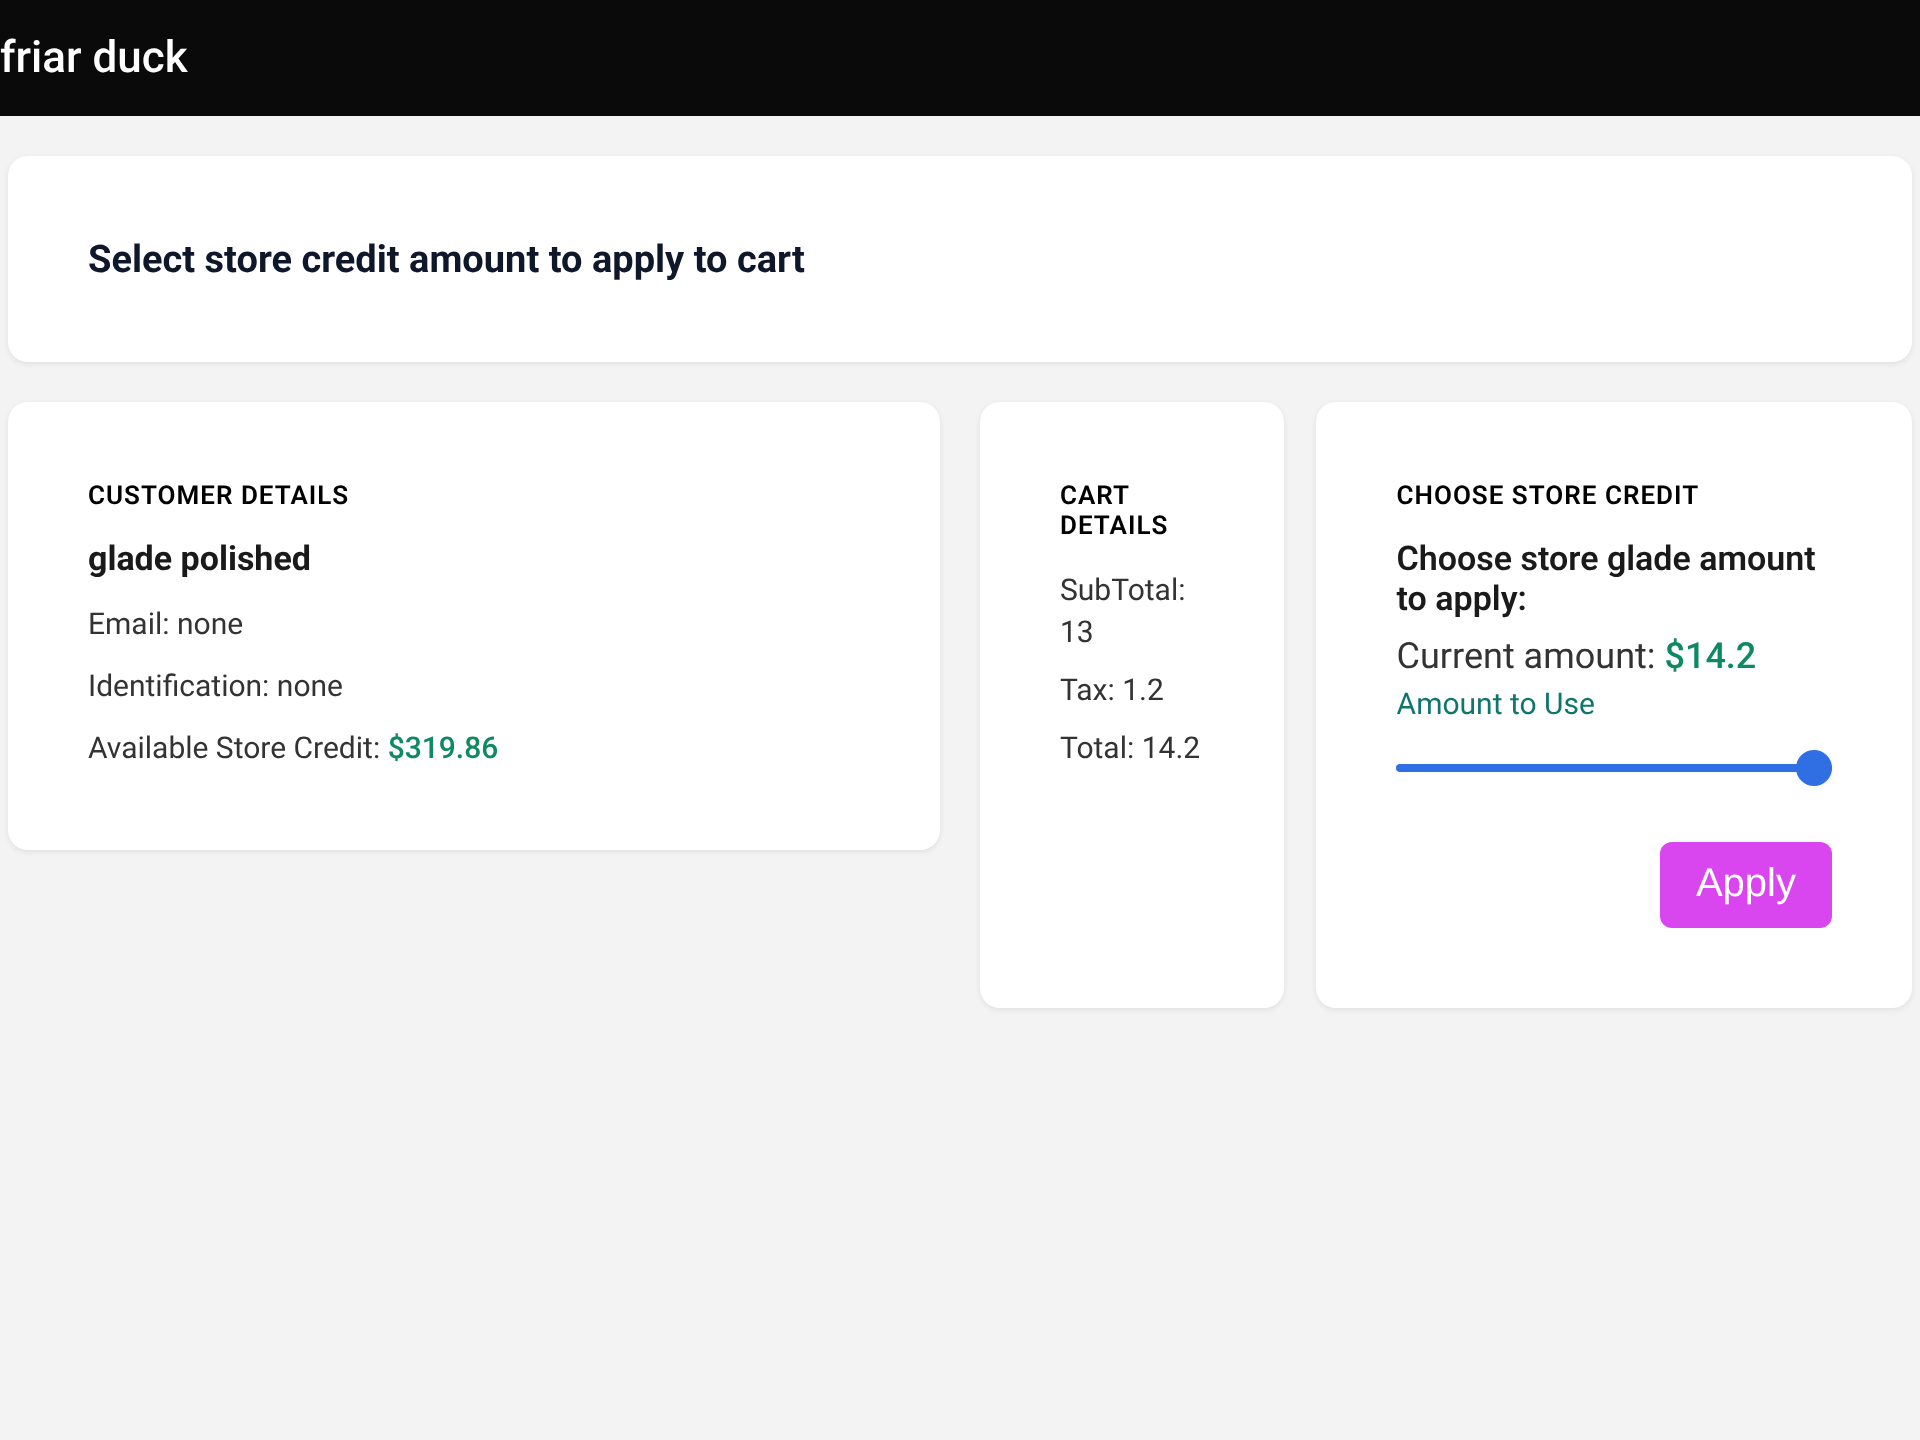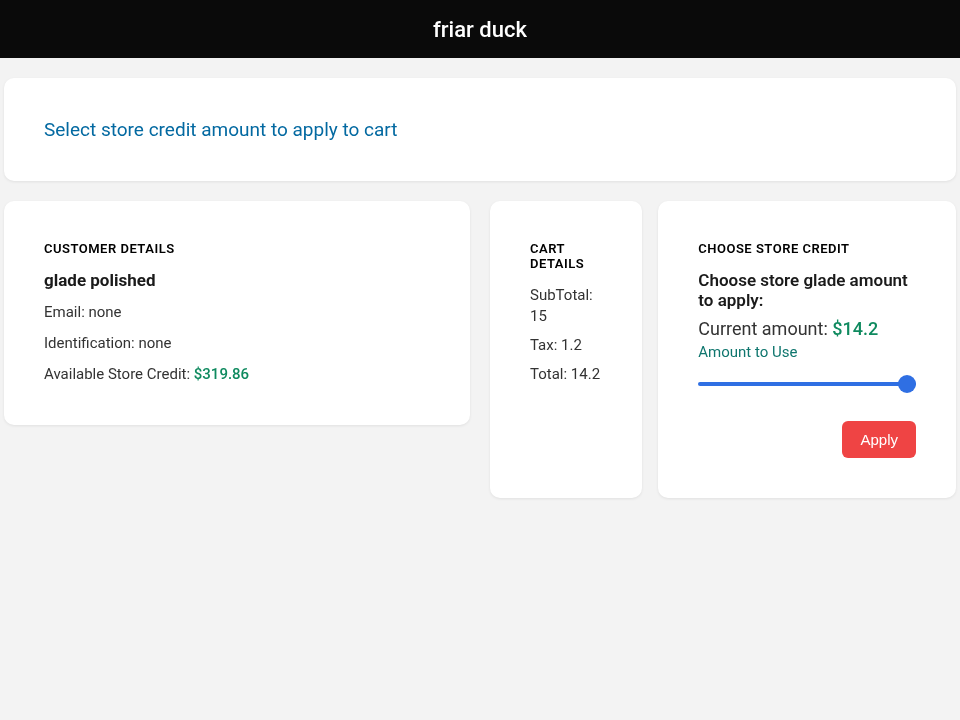--- a/index.html
+++ b/index.html
@@ -14,40 +14,40 @@
       width: 960px;
       height: 720px;
       overflow: hidden;
     }
     .header {
       background: #0a0a0a;
       color: #fff;
       height: 58px;
       display: flex;
       align-items: center;
-      justify-content: center;
+      justify-content: flex-start;
       font-size: 22px;
       font-weight: 500;
     }
     .container {
       padding: 20px 4px 0 4px;
     }
     .card {
       background: #fff;
       border-radius: 10px;
       box-shadow: 0 1px 3px rgba(0,0,0,0.08);
       padding: 40px;
     }
     .title-card {
       margin-bottom: 20px;
     }
     .page-title {
       font-size: 19px;
-      font-weight: 400;
-      color: #0369a1;
+      font-weight: 700;
+      color: #0f172a;
     }
     .grid {
       display: grid;
       grid-template-columns: 1fr 1fr;
       gap: 20px;
       align-items: start;
     }
     .right-col {
       display: flex;
       flex-direction: row;
@@ -125,26 +125,26 @@
       border-radius: 50%;
       background: #2f6fe3;
       cursor: pointer;
       border: none;
     }
     .apply-row {
       display: flex;
       justify-content: flex-end;
     }
     .apply-btn {
-      background: #ef4444;
+      background: #d946ef;
       color: #fff;
       border: none;
       border-radius: 6px;
       padding: 10px 18px;
-      font-size: 15px;
+      font-size: 20px;
       font-weight: 500;
       cursor: pointer;
       margin-left: 19px;
     }
     .cart-card .detail-line {
       margin-bottom: 8px;
     }
   </style>
 </head>
 <body>
@@ -173,21 +173,21 @@
       <div class="detail-line">
         <span>Available Store Credit: </span><span class="credit-amount">$319.86</span>
       </div>
     </div>
 
     <div class="right-col">
 
       <div class="card cart-card">
         <div class="section-label">CART DETAILS</div>
         <div class="detail-line">
-          <span>SubTotal: </span><span>15</span>
+          <span>SubTotal: </span><span>13</span>
         </div>
         <div class="detail-line">
           <span>Tax: </span><span>1.2</span>
         </div>
         <div class="detail-line">
           <span>Total: </span><span>14.2</span>
         </div>
       </div>
 
       <div class="card">

